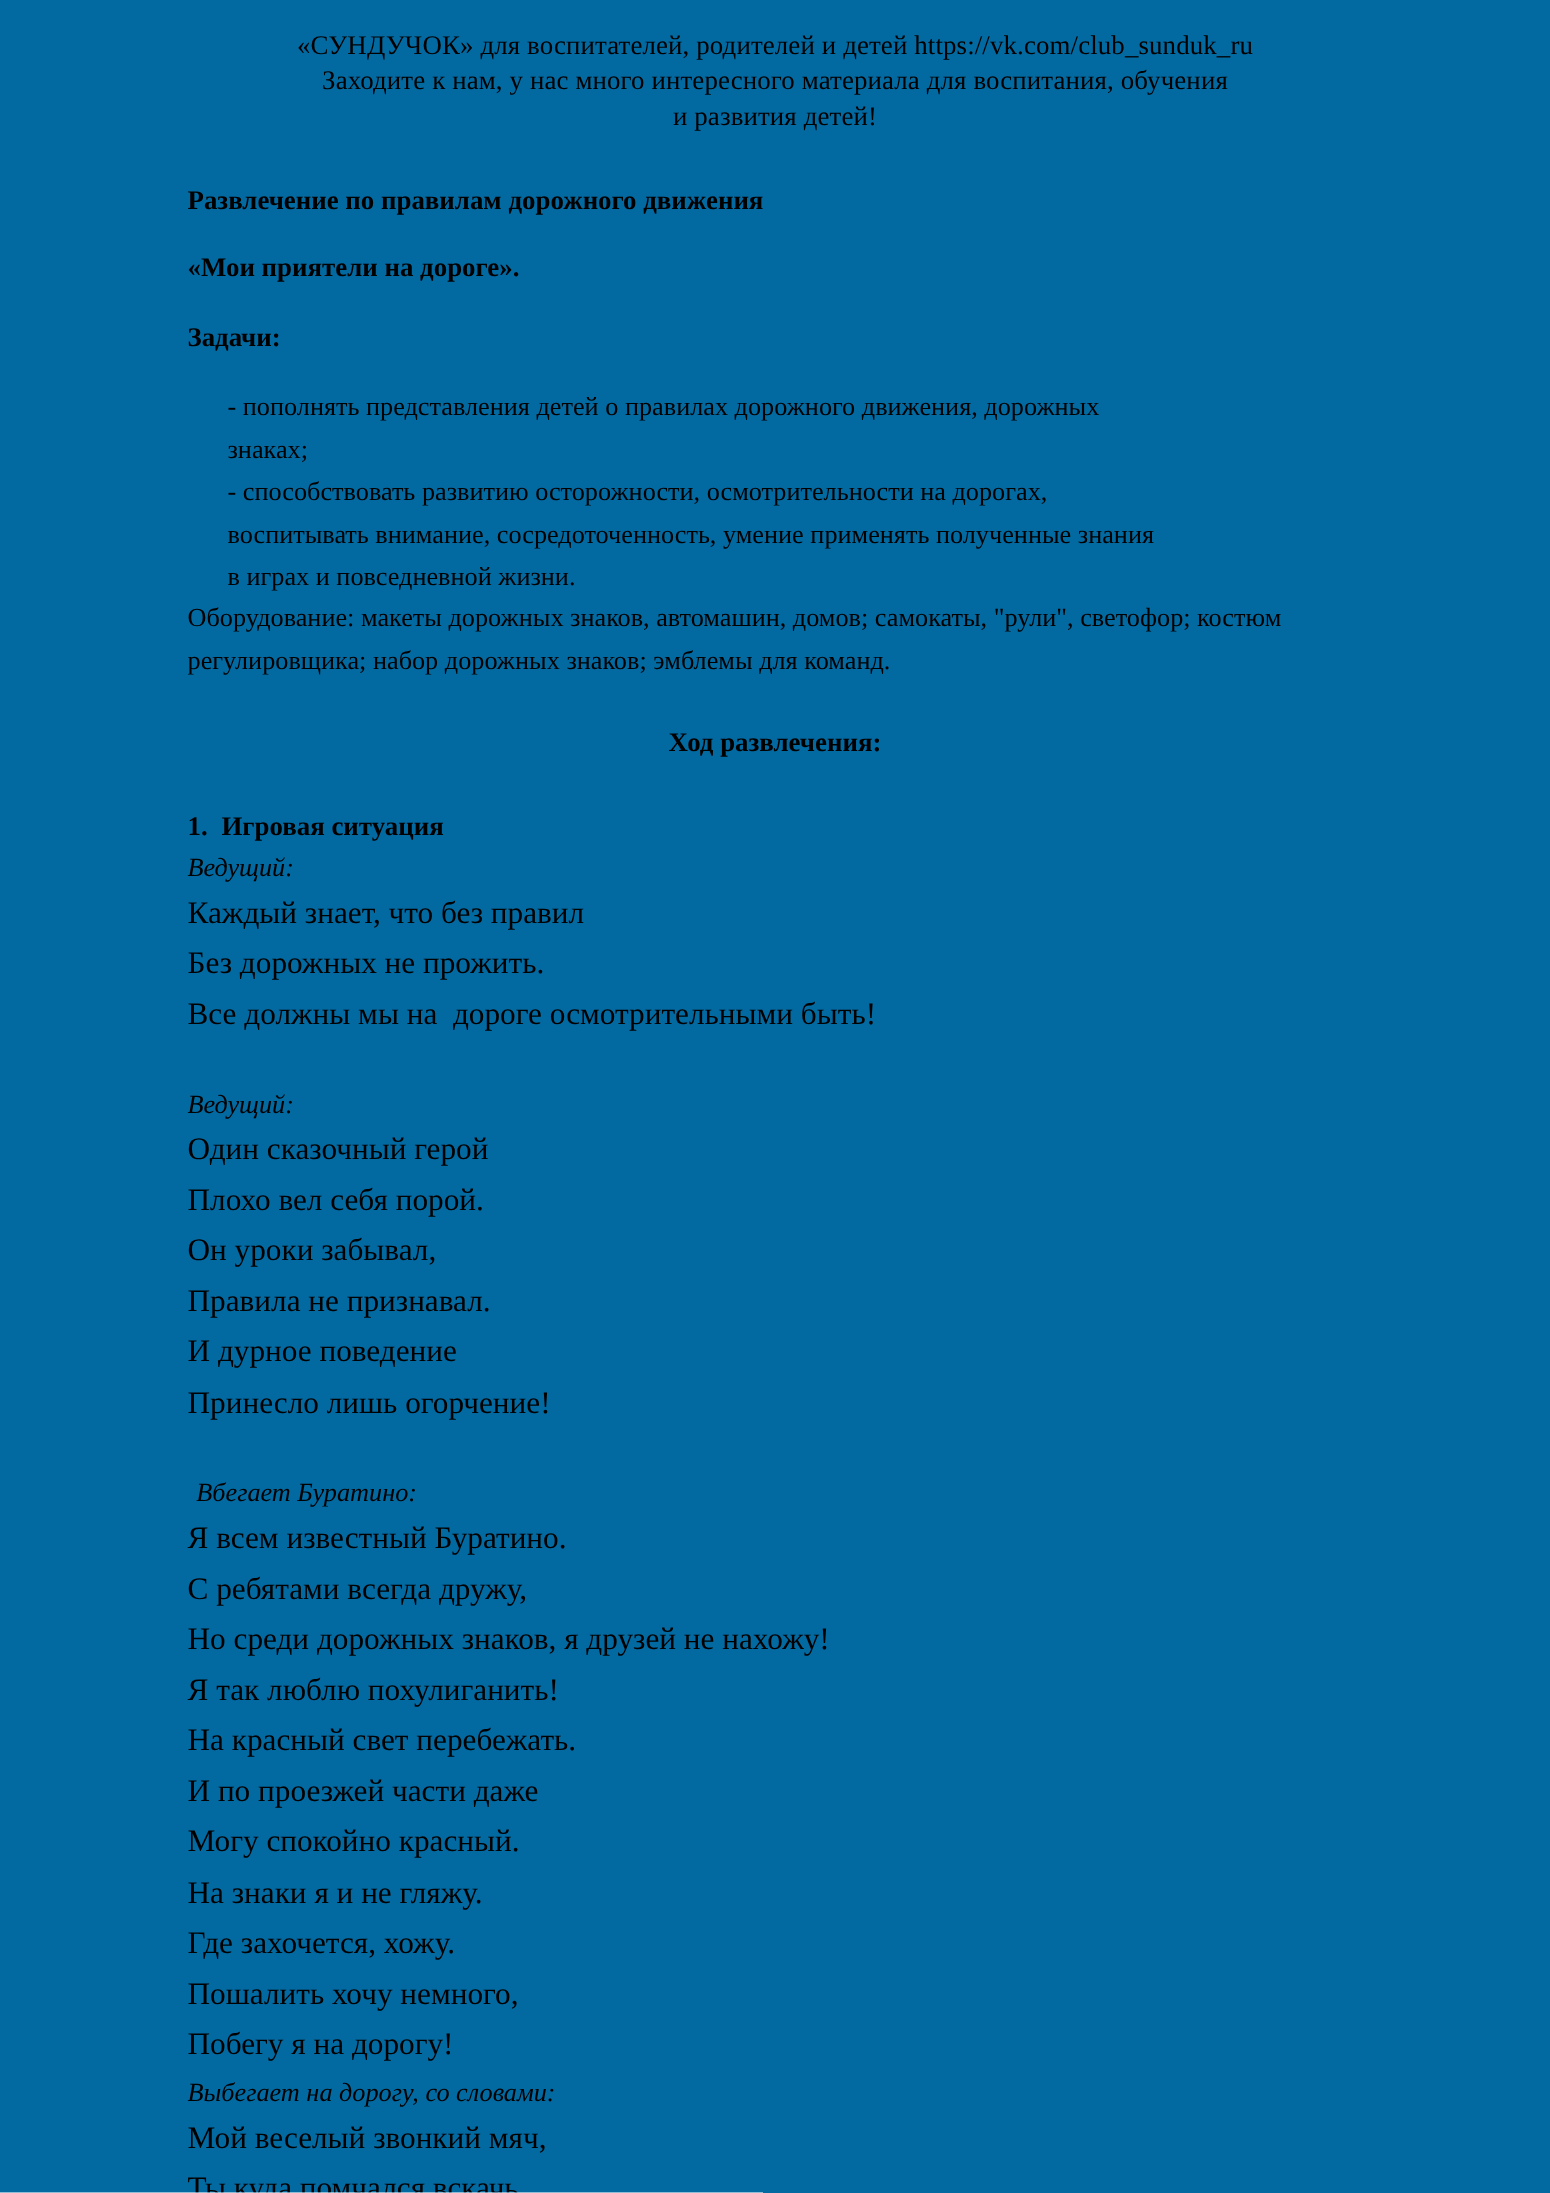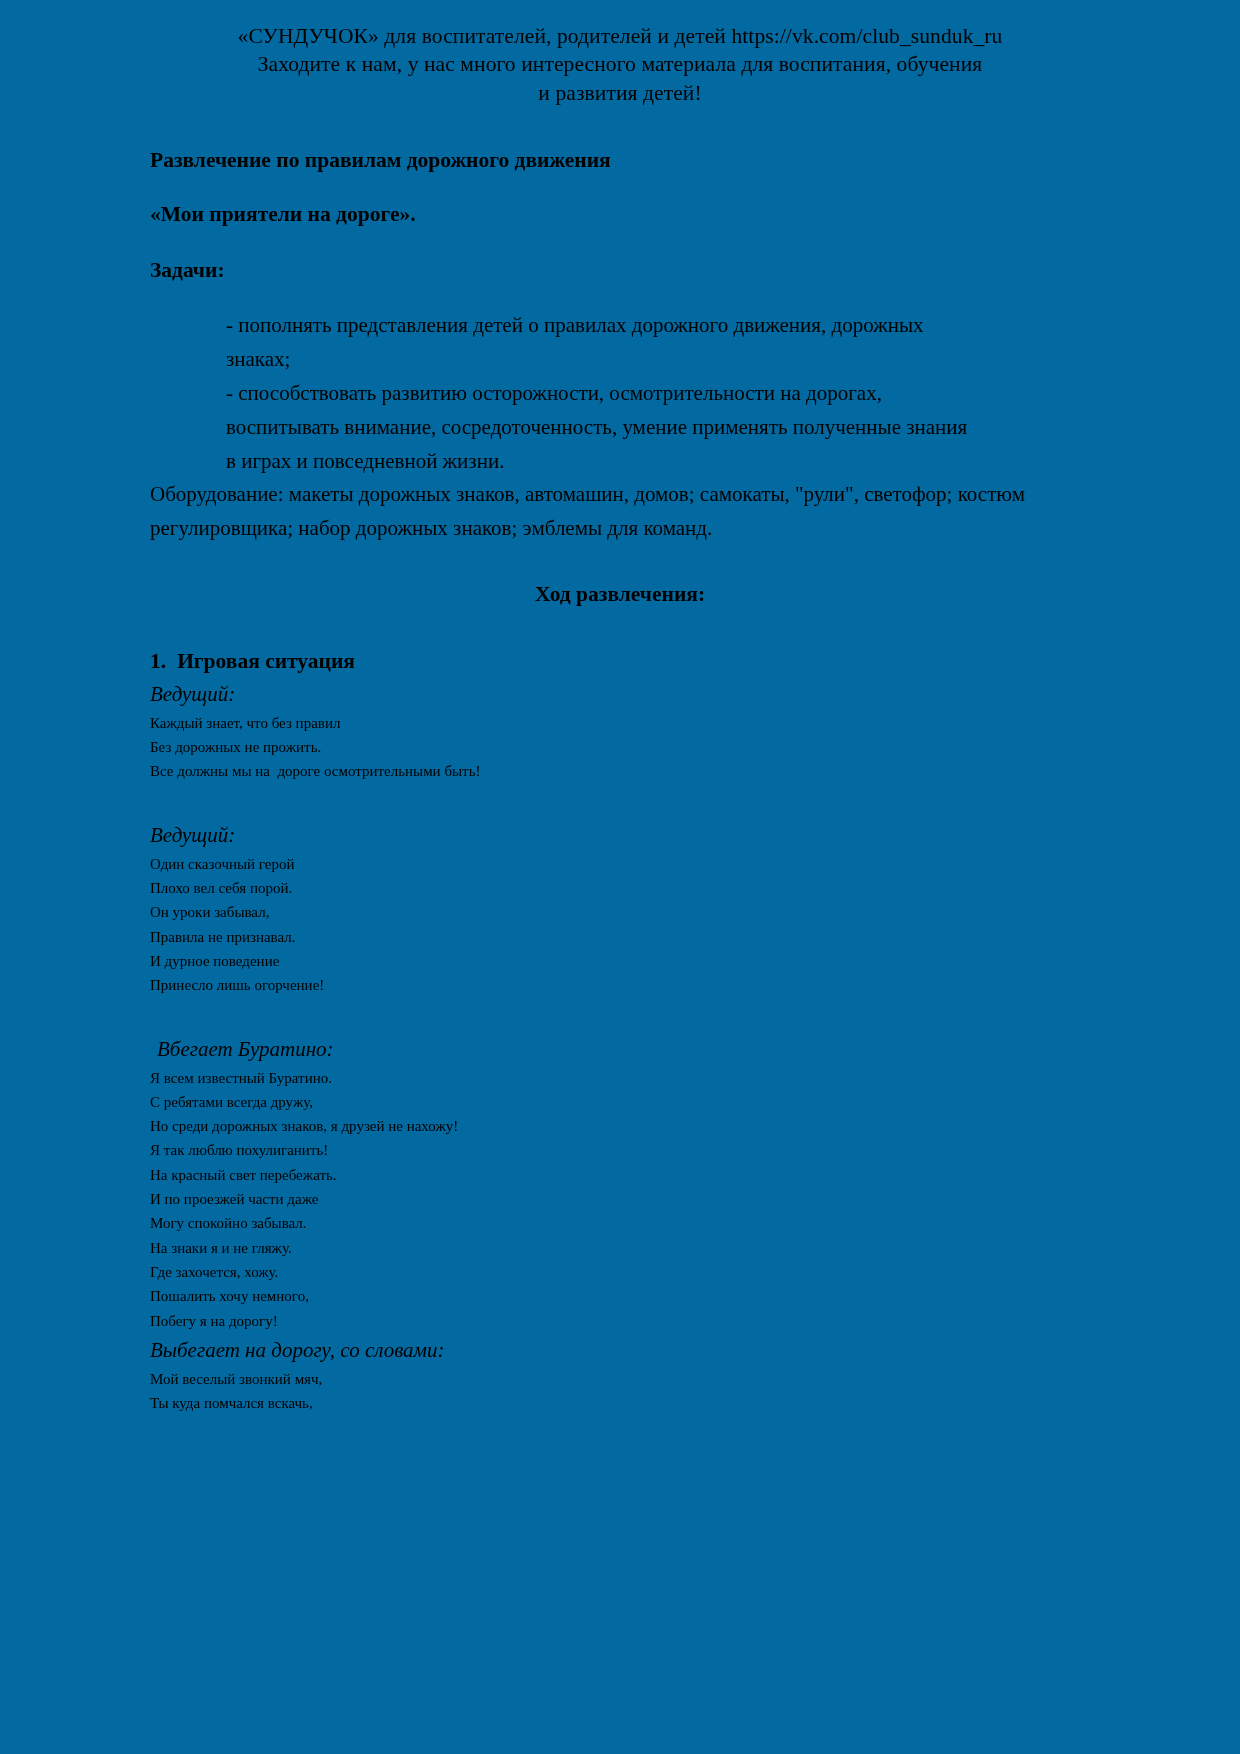--- a/index.html
+++ b/index.html
@@ -50,21 +50,21 @@
     line-height: 1.45;
     text-align: left;
   }
   .center-heading {
     text-align: center;
     font-weight: bold;
     font-size: 21.5px;
     line-height: 1.45;
   }
   .tasks {
-    margin-left: 76px;
+    margin-left: 32px;
     font-size: 21px;
     line-height: 1.62;
     text-align: left;
   }
   .tasks .task-line { display: block; }
 
   .para {
     font-size: 21px;
     line-height: 1.6;
     text-align: left;
@@ -79,21 +79,21 @@
   .num-heading .num { margin-right: 11px; }
 
   .speaker {
     font-style: italic;
     font-size: 21px;
     line-height: 1.62;
   }
   .speaker.indent { padding-left: 7px; }
 
   .verse {
-    font-size: 15px;
+    font-size: 25px;
     line-height: 1.62;
   }
   .verse .vline { display: block; white-space: pre-wrap; }
 
   .blank-line {
     font-size: 21px;
     line-height: 1.62;
     height: 34px;
   }
 </style>
@@ -163,21 +163,21 @@
 
   <div class="speaker indent"> Вбегает Буратино:</div>
 
   <div class="verse">
     <span class="vline">Я всем известный Буратино.</span>
     <span class="vline">С ребятами всегда дружу,</span>
     <span class="vline">Но среди дорожных знаков, я друзей не нахожу!</span>
     <span class="vline">Я так люблю похулиганить!</span>
     <span class="vline">На красный свет перебежать.</span>
     <span class="vline">И по проезжей части даже</span>
-    <span class="vline">Могу спокойно забывал.</span>
+    <span class="vline">Могу спокойно красный.</span>
     <span class="vline">На знаки я и не гляжу.</span>
     <span class="vline">Где захочется, хожу.</span>
     <span class="vline">Пошалить хочу немного,</span>
     <span class="vline">Побегу я на дорогу!</span>
   </div>
 
   <div class="speaker">Выбегает на дорогу, со словами:</div>
 
   <div class="verse">
     <span class="vline">Мой веселый звонкий мяч,</span>

